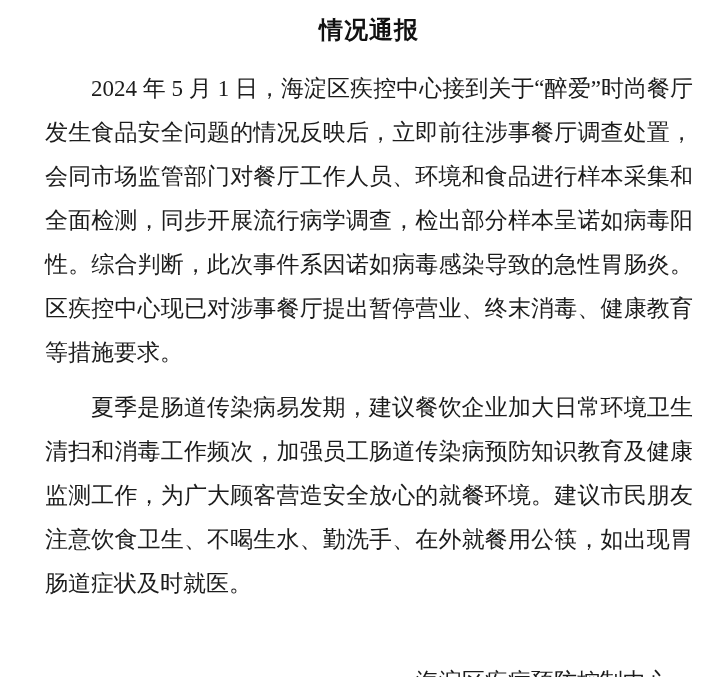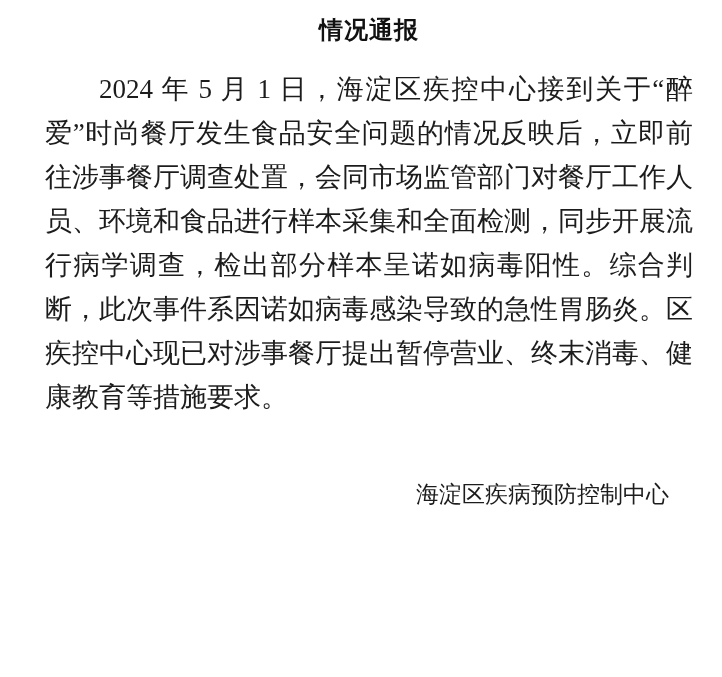--- a/index.html
+++ b/index.html
@@ -23,21 +23,21 @@
     margin: 0;
     text-align: center;
     font-size: 24px;
     font-weight: bold;
     line-height: 34px;
     letter-spacing: 1px;
     color: #111111;
   }
   .para {
     margin: 0;
-    font-size: 27px;
+    font-size: 23px;
     line-height: 44px;
     text-align: justify;
     text-justify: inter-ideograph;
     text-indent: 2em;
   }
   .para-1 { margin-top: 20px; }
   .para-2 { margin-top: 11px; }
   .signature-block {
     text-align: right;
     padding-right: 24px;
@@ -50,19 +50,20 @@
 </style>
 </head>
 <body>
 
 <div class="page">
 
   <h1 class="doc-title">情况通报</h1>
 
   <p class="para para-1">2024 年 5 月 1 日，海淀区疾控中心接到关于“醉爱”时尚餐厅发生食品安全问题的情况反映后，立即前往涉事餐厅调查处置，会同市场监管部门对餐厅工作人员、环境和食品进行样本采集和全面检测，同步开展流行病学调查，检出部分样本呈诺如病毒阳性。综合判断，此次事件系因诺如病毒感染导致的急性胃肠炎。区疾控中心现已对涉事餐厅提出暂停营业、终末消毒、健康教育等措施要求。</p>
 
+  <p class="para para-2">夏季是肠道传染病易发期，建议餐饮企业加大日常环境卫生清扫和消毒工作频次，加强员工肠道传染病预防知识教育及健康监测工作，为广大顾客营造安全放心的就餐环境。建议市民朋友注意饮食卫生、不喝生水、勤洗手、在外就餐用公筷，如出现胃肠道症状及时就医。</p>
 
   <div class="signature-block">
     <div class="org-line">海淀区疾病预防控制中心</div>
 
   </div>
 
 </div>
 
 </body></html>

